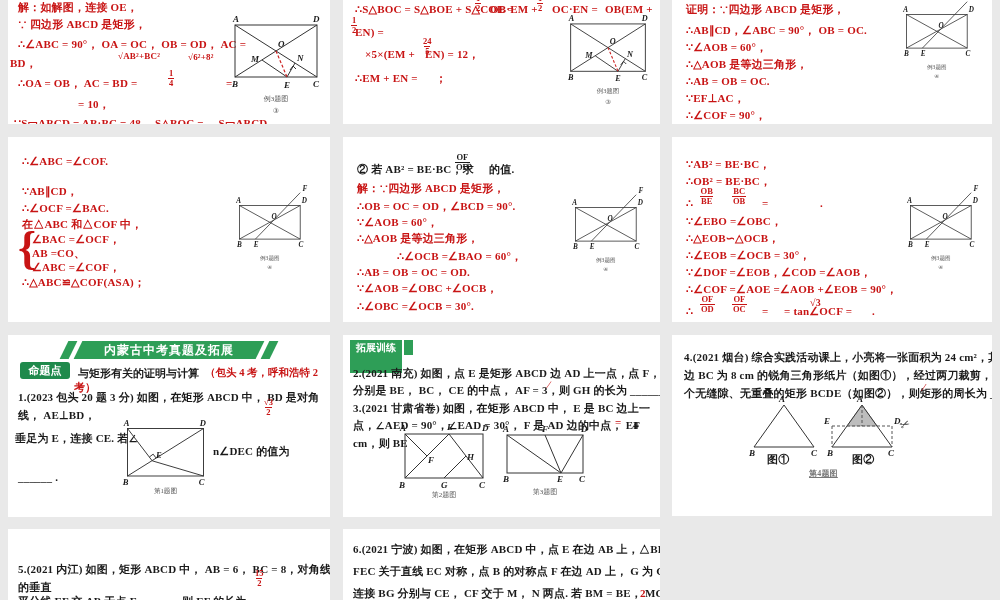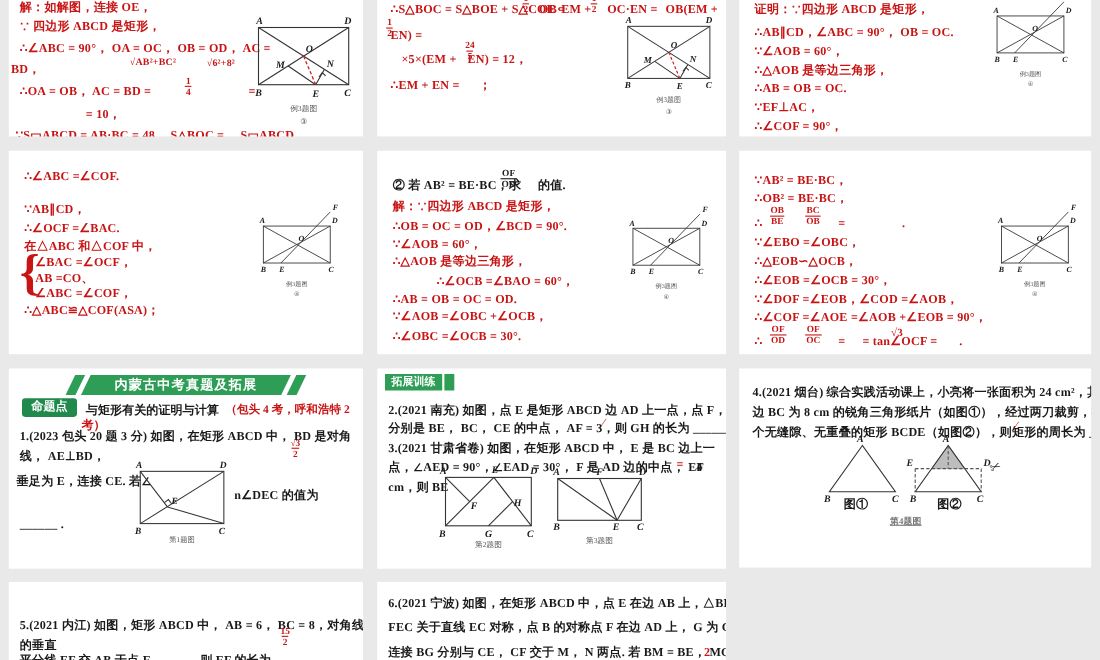--- a/index.html
+++ b/index.html
@@ -20,21 +20,21 @@
   .shade{fill:#bdbdbd;stroke:#888;stroke-width:.6;}
   
   .bn{position:absolute;left:70px;top:6px;width:182px;height:18px;background:#2e9e57;transform:skewX(-26deg);}
   .bn span{display:block;transform:skewX(26deg);color:#fff;font-weight:bold;font-size:12px;line-height:18px;
            text-align:center;letter-spacing:1px;font-family:"Liberation Sans",sans-serif;}
   .bn-tip{position:absolute;top:6px;width:9px;height:18px;background:#2e9e57;transform:skewX(-26deg);}
   .badge{position:absolute;left:12px;top:27px;width:50px;height:17px;background:#1f8a4c;border-radius:3px;
          color:#fff;font-weight:bold;font-size:11px;line-height:17px;text-align:center;
          font-family:"Liberation Sans",sans-serif;}
   .hline{position:absolute;font-weight:bold;font-size:11px;line-height:14px;white-space:pre;}
-  .xtag{position:absolute;left:7px;top:5px;width:52px;height:15px;background:#2e9e57;color:#fff;
+  .xtag{position:absolute;left:7px;top:5px;width:52px;height:33px;background:#2e9e57;color:#fff;
         font-weight:bold;font-size:10px;line-height:15px;text-align:center;
         font-family:"Liberation Sans",sans-serif;}
   .xtag-end{position:absolute;left:61px;top:5px;width:9px;height:15px;background:#2e9e57;}
 </style>
 </head>
 <body>
 
 <div id="screen">
 
   <div class="card" style="left:8px;top:-34px;width:322px;height:158px">

